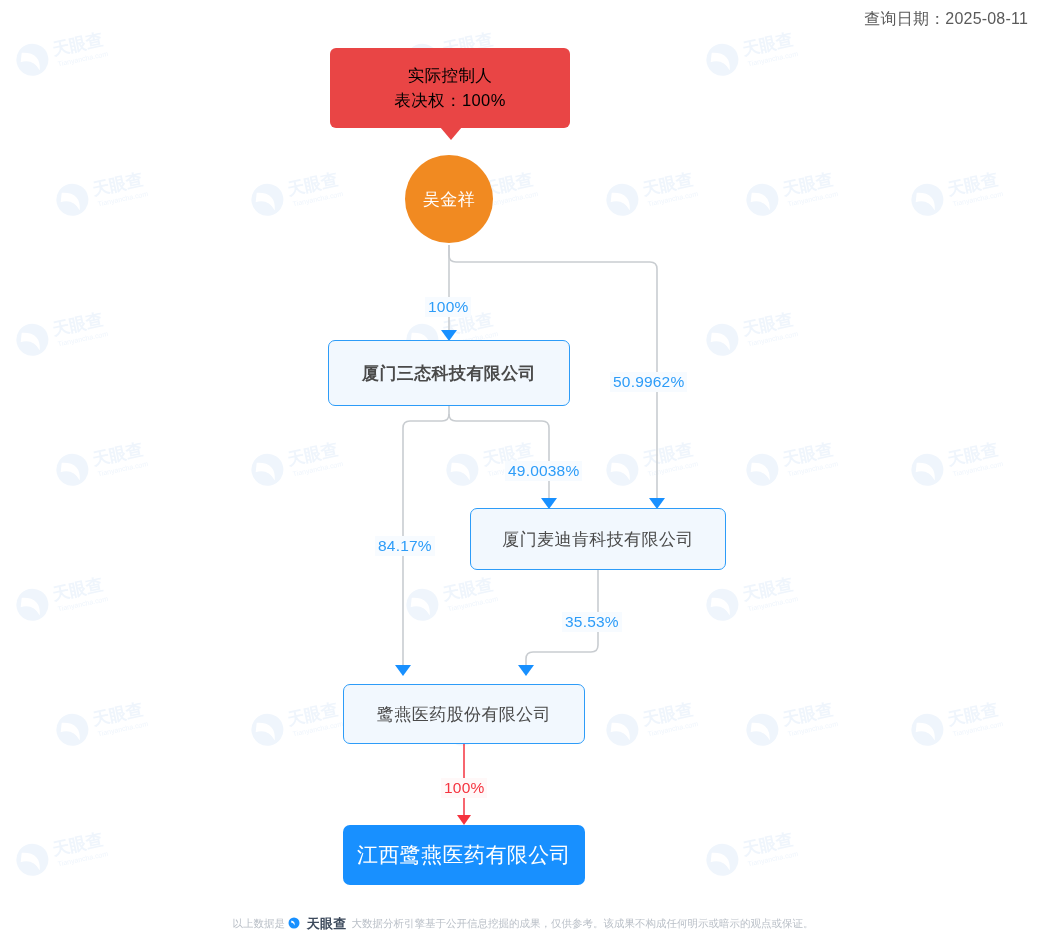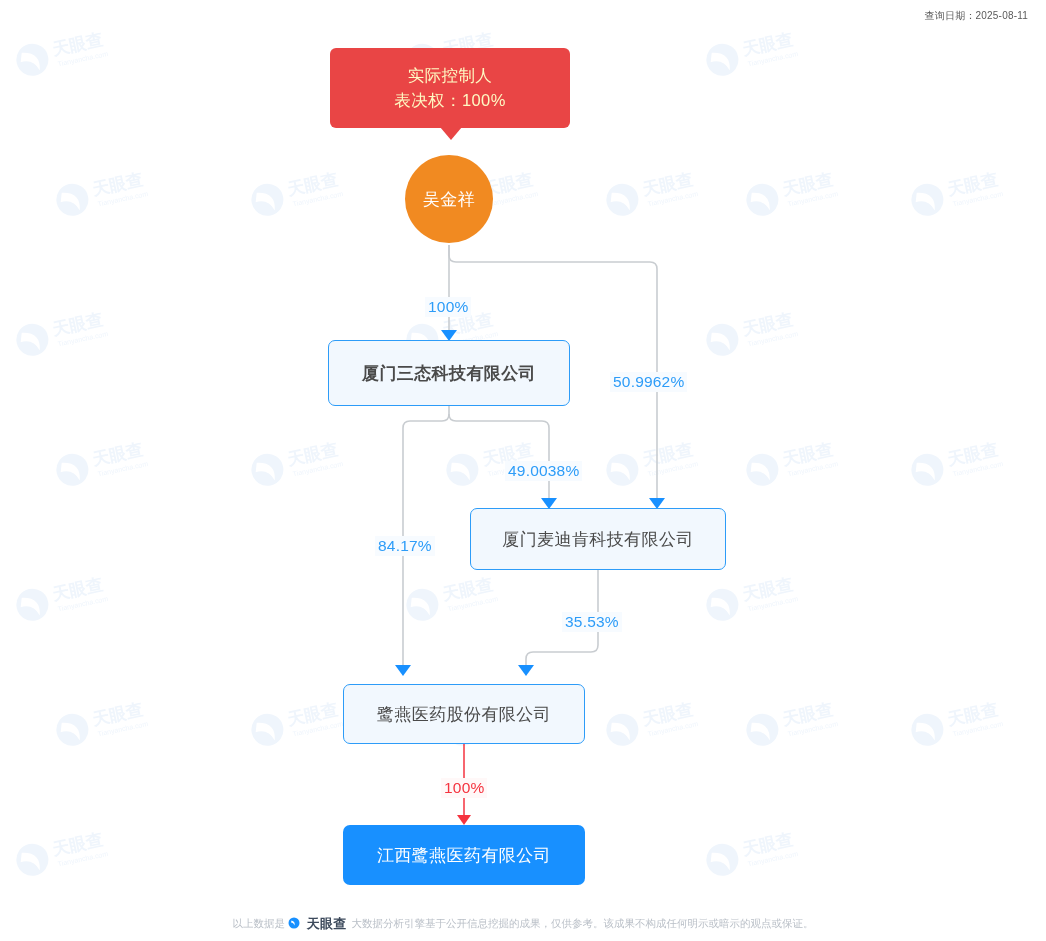--- a/index.html
+++ b/index.html
@@ -29,21 +29,21 @@
     height: 46px;
     opacity: 1;
   }
   .wm svg { display: block; }
 
   
   #query-date {
     position: absolute;
     right: 18px;
     top: 9px;
-    font-size: 10px;
+    font-size: 16px;
     color: #5a5a5a;
     letter-spacing: 0.2px;
     z-index: 5;
     white-space: nowrap;
   }
 
   
   #diagram {
     position: absolute;
     left: 0; top: 0;
@@ -65,21 +65,21 @@
 
   
   #node-controller {
     left: 330px;
     top: 48px;
     width: 240px;
     height: 80px;
     background: #e94545;
     border-radius: 6px;
     flex-direction: column;
-    color: #fef9c3;
+    color: #000000;
     font-size: 16.5px;
     line-height: 25px;
     letter-spacing: 0.4px;
   }
   #node-controller .ctl-line { white-space: nowrap; }
   #controller-tail {
     position: absolute;
     left: 440px;
     top: 127px;
     width: 0; height: 0;
@@ -117,21 +117,21 @@
 
   
   #node-jiangxi {
     left: 343px;
     top: 825px;
     width: 242px;
     height: 60px;
     background: #1890ff;
     border-radius: 7px;
     color: #ffffff;
-    font-size: 17px;
+    font-size: 21px;
     letter-spacing: 0.4px;
   }
 
   
   .edge-label {
     position: absolute;
     font-size: 15.5px;
     color: #2d9cf8;
     background: #f7fbff;
     padding: 1px 3px;

